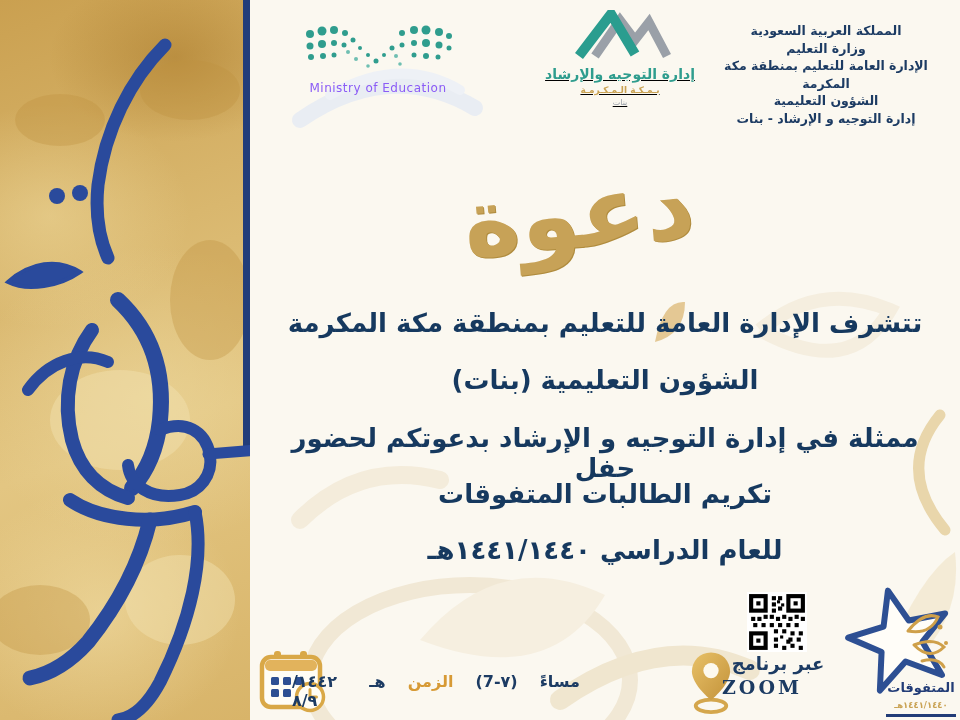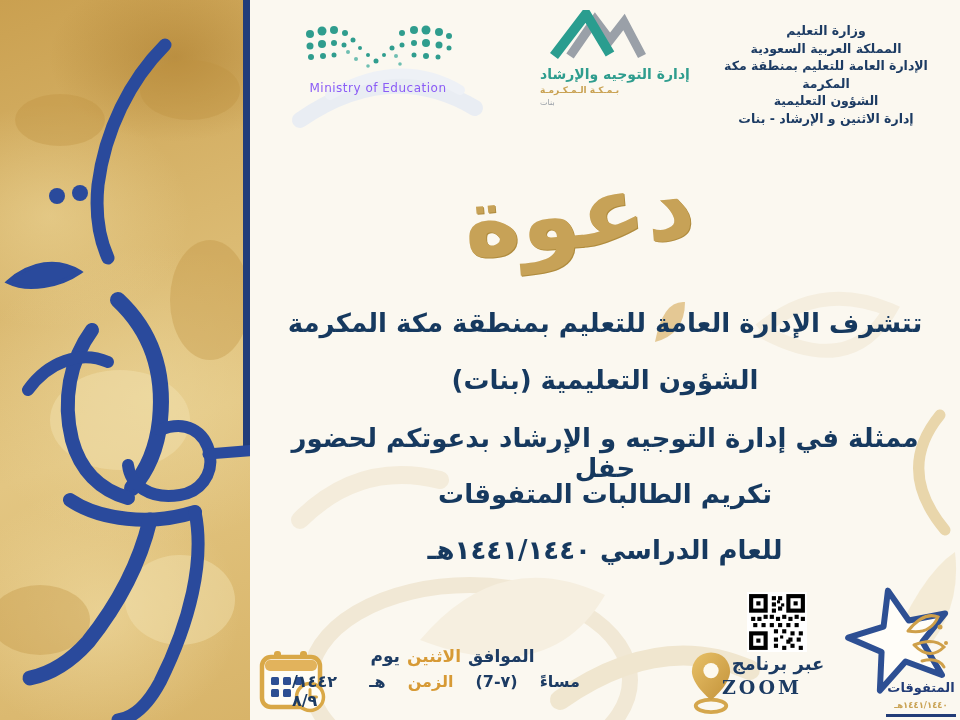--- a/index.html
+++ b/index.html
@@ -13,21 +13,21 @@
       radial-gradient(ellipse 240px 200px at 60% 55%, rgba(236,215,156,.6), transparent 75%),
       radial-gradient(ellipse 200px 180px at 40% 85%, rgba(245,228,175,.5), transparent 70%),
       linear-gradient(160deg,#caa050 0%, #d9b76e 35%, #e3c682 60%, #d8b469 100%);}
   .gold-panel svg{position:absolute;left:0;top:0;}
   
   .watermarks{position:absolute;left:0;top:0;width:960px;height:720px;pointer-events:none;}
   
   .moe-logo{position:absolute;left:288px;top:20px;width:180px;text-align:center;}
   .moe-title{color:#2f9d8e;font-size:21px;font-weight:bold;letter-spacing:1px;margin-top:4px;}
   .moe-sub{color:#8b5cf6;font-size:12px;margin-top:2px;letter-spacing:.5px;}
-  .makkah-logo{position:absolute;left:540px;top:10px;width:160px;}
+  .makkah-logo{position:absolute;left:540px;top:10px;width:160px;text-align:center;text-decoration:underline;}
   .mk-l1{color:#2f9d8e;font-size:14px;font-weight:bold;margin-top:2px;}
   .mk-l2{color:#c9a253;font-size:9px;font-weight:bold;letter-spacing:2px;margin-top:3px;}
   .mk-l3{color:#9aa0a8;font-size:8px;margin-top:3px;}
   .gov-block{position:absolute;left:700px;top:22px;width:252px;text-align:center;direction:rtl;}
   .gov-block div{color:#1c3b63;font-size:12.5px;font-weight:bold;line-height:17.5px;}
   
   .callig-word{position:absolute;left:430px;top:158px;width:300px;height:140px;text-align:center;
     color:#c7a257;font-size:96px;font-weight:bold;transform:rotate(-5deg);
     font-family:"DejaVu Sans",sans-serif;text-shadow:1px 1px 0 #b08c3e;}
   .inv-line{position:absolute;left:262px;width:686px;text-align:center;direction:rtl;
@@ -153,25 +153,25 @@
     <svg width="110" height="50" viewBox="0 0 110 50">
       <path d="M30,46 L55,10 L70,30 L84,12 L102,46" stroke="#9aa0a8" stroke-width="9" fill="none" stroke-linejoin="miter"></path>
       <path d="M14,46 L46,4 L70,44" stroke="#2a9d8f" stroke-width="10" fill="none" stroke-linejoin="miter"></path>
     </svg>
     <div class="mk-l1">إدارة التوجيه والإرشاد</div>
     <div class="mk-l2">بـمـكـة الـمـكـرمـة</div>
     <div class="mk-l3">بنات</div>
   </div>
 
   <div class="gov-block">
+    <div>المملكة العربية السعودية</div>
     <div>وزارة التعليم</div>
-    <div>المملكة العربية السعودية</div>
     <div>الإدارة العامة للتعليم بمنطقة مكة المكرمة</div>
     <div>الشؤون التعليمية</div>
-    <div>إدارة الاثنين و الإرشاد - بنات</div>
+    <div>إدارة التوجيه و الإرشاد - بنات</div>
   </div>
 
   <div class="callig-word">دعوة</div>
 
   <div class="inv-line l1">تتشرف الإدارة العامة للتعليم بمنطقة مكة المكرمة</div>
   <div class="inv-line l2">الشؤون التعليمية (بنات)</div>
   <div class="inv-line l3">ممثلة في إدارة التوجيه و الإرشاد بدعوتكم لحضور حفل</div>
   <div class="inv-line l4">تكريم الطالبات المتفوقات</div>
   <div class="inv-line l5">للعام الدراسي ١٤٤١/١٤٤٠هـ</div>
 
@@ -186,25 +186,20 @@
           <rect x="25" y="27" width="8" height="8" rx="1.5"></rect>
           <rect x="37" y="27" width="8" height="8" rx="1.5"></rect>
         <rect x="13" y="39" width="8" height="8" rx="1.5"></rect>
           <rect x="25" y="39" width="8" height="8" rx="1.5"></rect>
       </g>
       <circle cx="52" cy="47" r="13.5" fill="#fffdf6" stroke="#d9a847" stroke-width="3.5"></circle>
       <path d="M52,47 L52,39.5 M52,47 L58.5,47" stroke="#d9a847" stroke-width="3" stroke-linecap="round"></path>
     </svg>
   </div>
 
-  <div class="date-l1">
-    <span class="iso">يوم</span>
-    <span class="iso gold-word">الاثنين</span>
-    <span class="iso">الموافق</span>
-  </div>
   <div class="date-l2">
     <span class="iso">١٤٤٢/ ٨/٩</span>
     <span class="iso">هـ</span>
     <span class="iso gold-word">الزمن</span>
     <span class="iso">(7-٧)</span>
     <span class="iso">مساءً</span>
   </div>
 
   <div class="qr">
     <svg width="60" height="60" viewBox="0 0 58 58">

